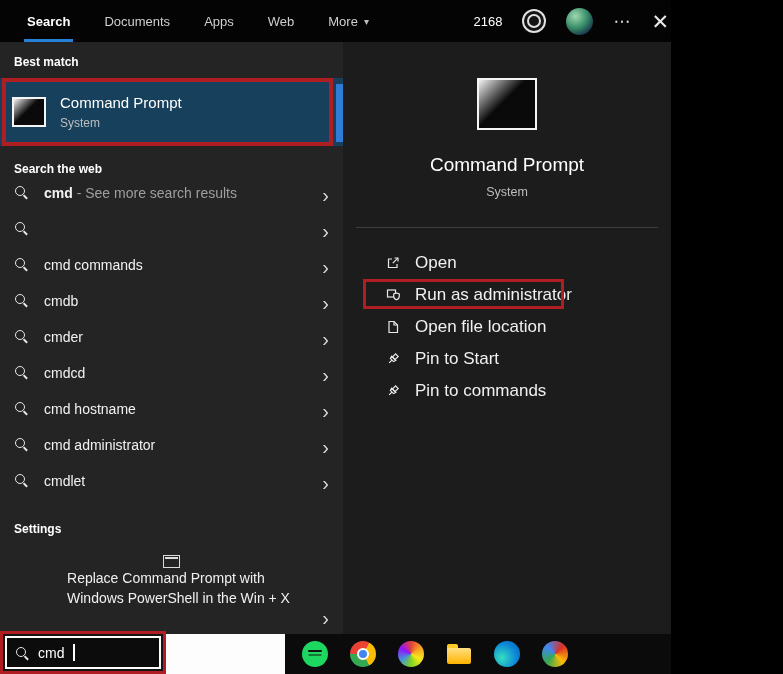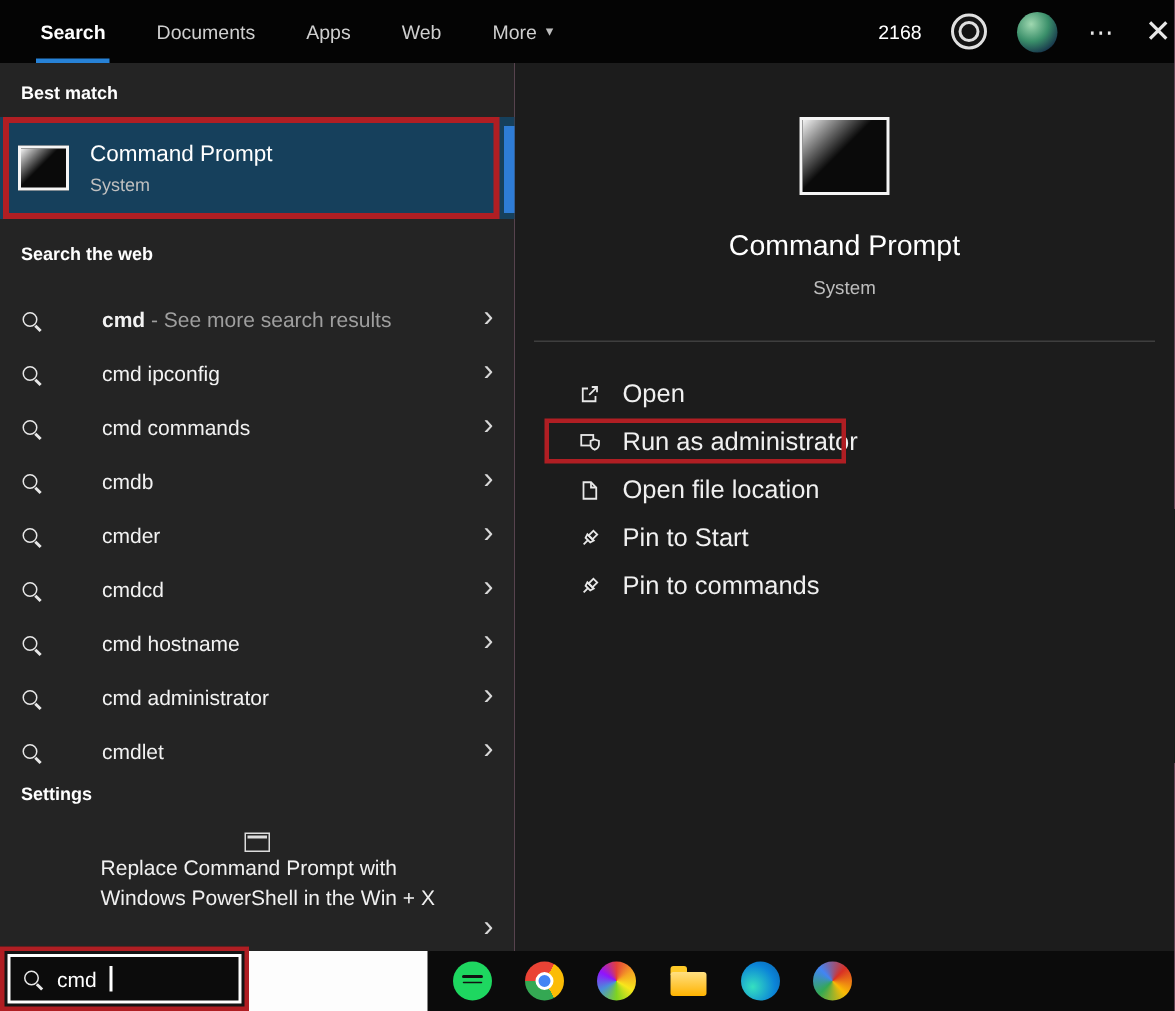--- a/index.html
+++ b/index.html
@@ -2,22 +2,22 @@
 <html><head>
 <meta charset="utf-8">
 <style>
   :root{
     --accent:#2782d7;
     --red:#b01e23;
     --bm-blue:#16405c;
   }
   html,body{margin:0;padding:0;background:#000;}
   .screen{
-    position:relative;width:783px;height:674px;overflow:hidden;
-    font-family:"Liberation Sans",sans-serif;background:#f9a8d4;
+    position:relative;width:671px;height:674px;overflow:hidden;
+    font-family:"Liberation Sans",sans-serif;background:#0c4a6e;
     -webkit-font-smoothing:antialiased;
   }
   
   .topbar{position:absolute;top:0;left:0;right:0;height:42px;background:#040404;display:flex;align-items:stretch;z-index:4;}
   .tabs{display:flex;margin-left:10px;}
   .tab{display:flex;align-items:center;gap:6px;padding:0 17px;font-size:13px;color:#cfcfcf;position:relative;cursor:default;}
   .tab.active{color:#fff;font-weight:700;}
   .tab.active::after{content:'';position:absolute;left:14px;right:14px;bottom:0;height:3px;background:var(--accent);}
   .tab .dd{font-size:10px;color:#bdbdbd;}
   .topbar-right{margin-left:auto;display:flex;align-items:center;gap:20px;padding-right:2px;}
@@ -33,21 +33,21 @@
   .section-header.web{padding-top:16px;}
   .best-match{position:relative;height:68px;background:var(--bm-blue);display:flex;align-items:center;}
   .bm-text{margin-left:14px;}
   .bm-title{font-size:15px;color:#fff;}
   .bm-sub{font-size:12px;color:#bfbfbf;margin-top:5px;}
   .cmd-icon{display:inline-block;background:#0a0a0a;border:2px solid #f5f5f5;position:relative;overflow:hidden;box-sizing:border-box;}
   .cmd-icon::before{content:'';position:absolute;inset:0;background:linear-gradient(135deg,rgba(255,255,255,.95),rgba(255,255,255,0) 45%);}
   .cmd-icon.small{width:34px;height:30px;margin-left:12px;flex:none;}
   .cmd-icon.large{width:60px;height:52px;margin-top:36px;}
   .scroll-indicator{position:absolute;right:0;top:42px;width:7px;height:58px;background:#2e7cd6;}
-  .sug-row{height:36px;display:flex;align-items:flex-end;padding:0 14px;cursor:default;gap:24px;}
+  .sug-row{height:36px;display:flex;align-items:flex-start;padding:0 14px;cursor:default;}
   .mag{position:relative;width:14px;height:14px;flex:none;}
   .mag::before{content:'';position:absolute;left:1px;top:1px;width:8px;height:8px;border:1.5px solid #e8e8e8;border-radius:50%;box-sizing:content-box;}
   .mag::after{content:'';position:absolute;width:5px;height:1.5px;background:#e8e8e8;transform:rotate(45deg);left:9px;top:11px;}
   .sug-text{margin-left:16px;font-size:14px;color:#f2f2f2;white-space:nowrap;overflow:hidden;flex:1;}
   .sug-text .q{font-weight:400;}
   .sug-row.first .q{font-weight:700;}
   .sug-text .r.muted{color:#9f9f9f;}
   .chev{margin-left:auto;color:#d8d8d8;font-size:20px;line-height:1;padding-left:8px;}
   .settings-item{display:flex;align-items:center;padding:10px 14px;cursor:default;flex-direction:column;}
   .win-icon{width:17px;height:13px;border:1.5px solid #dcdcdc;position:relative;flex:none;box-sizing:border-box;}
@@ -133,21 +133,20 @@
     <div class="scroll-indicator"></div>
     <div class="section-header web">Search the web</div>
     <div class="suggestions">
         <div class="sug-row first">
     <span class="mag"></span>
     <span class="sug-text"><span class="q">cmd</span><span class="r muted"> - See more search results</span></span>
     <span class="chev">›</span>
   </div>
         <div class="sug-row">
     <span class="mag"></span>
-    <span class="sug-text"><span class="q">cmd</span><span class="r"> ipconfig</span></span>
     <span class="chev">›</span>
   </div>
         <div class="sug-row">
     <span class="mag"></span>
     <span class="sug-text"><span class="q">cmd</span><span class="r"> commands</span></span>
     <span class="chev">›</span>
   </div>
         <div class="sug-row">
     <span class="mag"></span>
     <span class="sug-text"><span class="q">cmd</span><span class="r">b</span></span>

